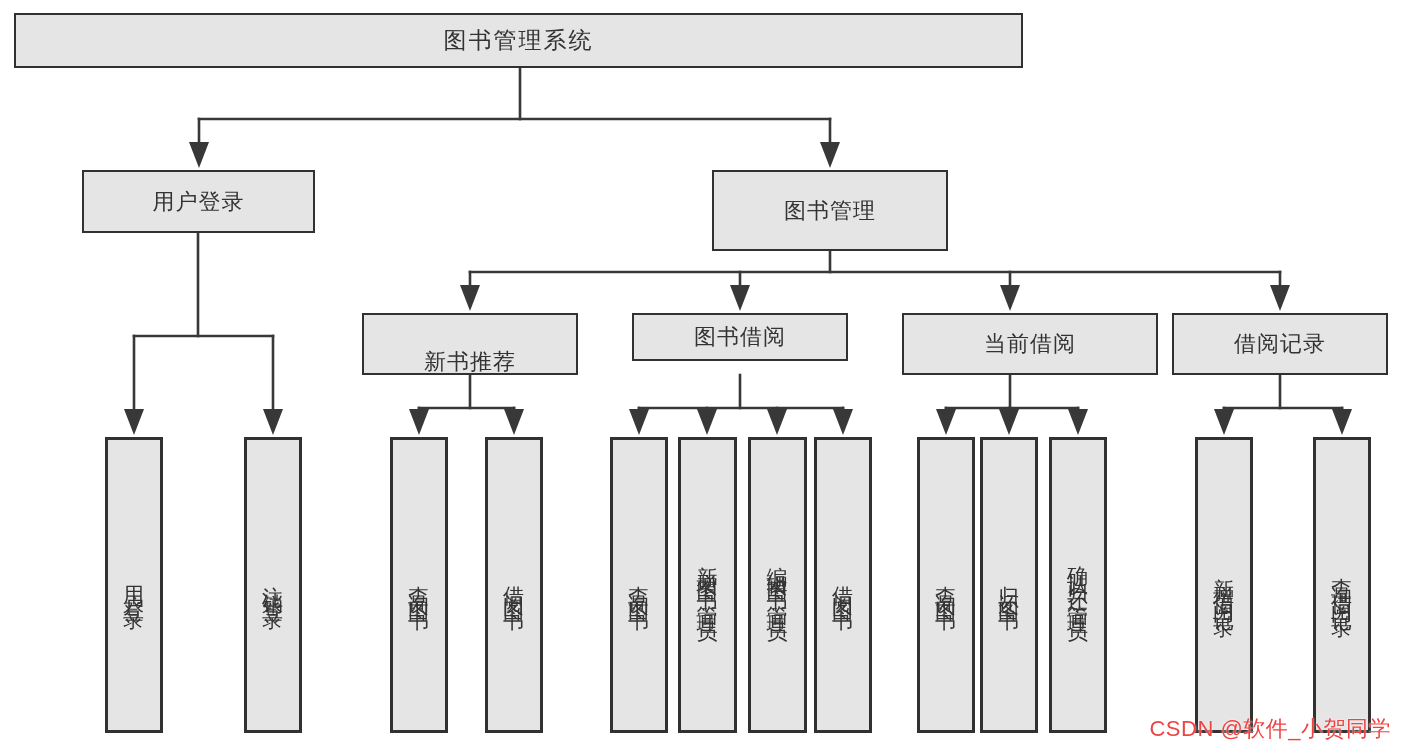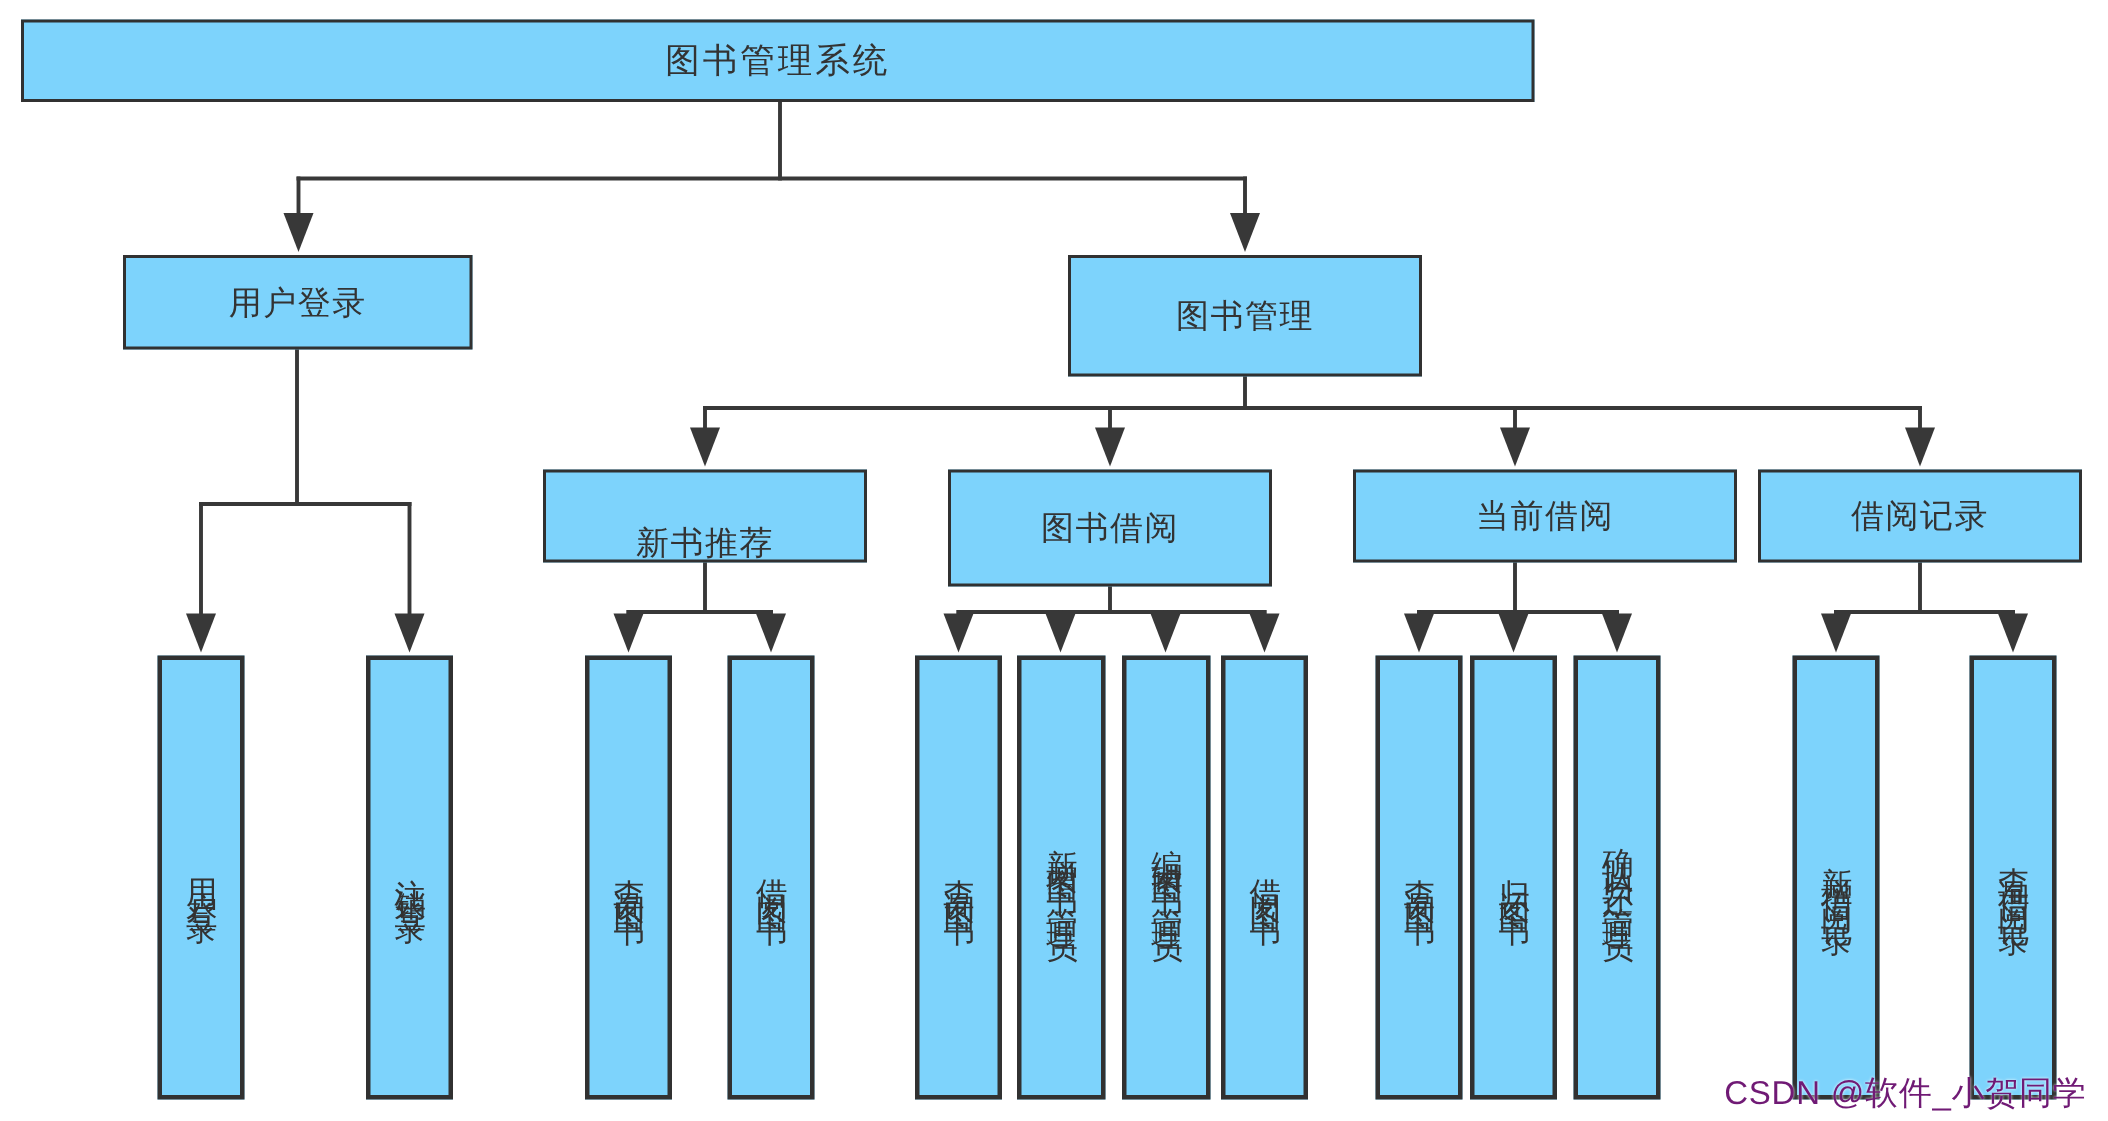--- a/index.html
+++ b/index.html
@@ -7,21 +7,21 @@
     position:relative;
     width:1405px;height:747px;
     background:#ffffff;
     font-family:"Liberation Sans","DejaVu Sans",sans-serif;
     overflow:hidden;
   }
   #connectors{position:absolute;left:0;top:0;z-index:1;}
   .node{
     position:absolute;
     box-sizing:border-box;
-    background:#7dd3fc;
+    background:#e5e5e5;
     border:2.5px solid #313131;
     display:flex;
     align-items:center;
     justify-content:center;
     z-index:2;
     color:#333333;
   }
   .node.vertical{border-width:3px;}
   .node-label{
     font-size:22px;
@@ -37,21 +37,21 @@
     white-space:nowrap;
   }
   .node.root .node-label{font-size:23px;letter-spacing:2px;}
   #watermark{
     position:absolute;
     right:14px;
     bottom:3px;
     z-index:3;
     font-size:22px;
     letter-spacing:0.5px;
-    color:#701a75;
+    color:#ef4444;
     text-shadow:0 0 2px #ffffff;
     white-space:nowrap;
   }
 </style>
 </head>
 <body>
 
 <div id="stage">
     <svg width="1405" height="747" id="connectors">
       <path d="M520,68 L520,119" stroke="#383838" stroke-width="2.6" stroke-linecap="square" fill="none"></path>
@@ -113,21 +113,21 @@
     </div>
     <div class="node" style="left: 82px; top: 170px; width: 233px; height: 63px;">
       <span class="node-label">用户登录</span>
     </div>
     <div class="node" style="left: 712px; top: 170px; width: 236px; height: 81px;">
       <span class="node-label">图书管理</span>
     </div>
     <div class="node" style="left: 362px; top: 313px; width: 216px; height: 62px; align-items: flex-end;">
       <span class="node-label">新书推荐</span>
     </div>
-    <div class="node" style="left: 632px; top: 313px; width: 216px; height: 78px;">
+    <div class="node" style="left: 632px; top: 313px; width: 216px; height: 48px;">
       <span class="node-label">图书借阅</span>
     </div>
     <div class="node" style="left: 902px; top: 313px; width: 256px; height: 62px;">
       <span class="node-label">当前借阅</span>
     </div>
     <div class="node" style="left: 1172px; top: 313px; width: 216px; height: 62px;">
       <span class="node-label">借阅记录</span>
     </div>
     <div class="node vertical" style="left: 105px; top: 437px; width: 58px; height: 296px;">
       <span class="node-label">用户登录</span>

